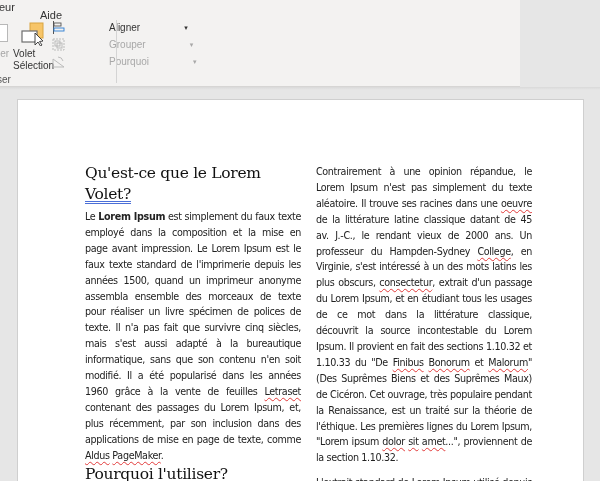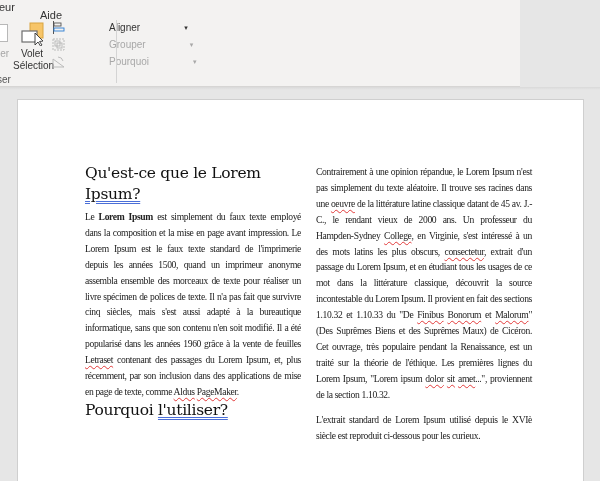--- a/index.html
+++ b/index.html
@@ -34,21 +34,21 @@
   .group-label {
     position: absolute; left: -3px; top: 74px; font-size: 10px; color: #555;
   }
 
   .volet-btn {
     position: absolute; left: 13px; top: 20px; width: 38px; height: 52px;
     cursor: pointer;
   }
   .volet-icon { position: absolute; left: 8px; top: 2px; width: 26px; height: 24px; }
   .volet-label {
-    position: absolute; left: 0; top: 28px; width: 38px; text-align: center;
+    position: absolute; left: 0; top: 28px; width: 38px; text-align: left;
     font-size: 10px; line-height: 12px; color: #333;
   }
 
   .small-btn {
     position: absolute; left: 52px; height: 15px; display: flex; align-items: center;
     font-size: 10px; cursor: pointer; gap: 42px;
   }
   .small-btn .ico { width: 13px; height: 13px; margin-right: 2px; }
   .small-btn .caret { font-size: 7px; margin-left: 2px; }
   .aligner { top: 20px; color: #333; }
@@ -71,21 +71,21 @@
   }
   .col-left { left: 67px; }
   .col-right { left: 298px; top: 64px; }
   .h1 {
     font-family: "DejaVu Serif", serif; font-size: 15.5px; line-height: 21px;
     color: #111; letter-spacing: -0.3px; text-align: left;
     margin: 0 0 4px 0; font-weight: normal;
   }
   .h1.first { margin-top: 1px; }
   .h1.second { margin-top: 0px; }
-  p { margin: 0; font-family: Liberation Serif, serif; }
+  p { margin: 0; }
   p + p { margin-top: 9px; }
   .sq-red { text-decoration: underline wavy #e23a3a; text-decoration-thickness: 1px; text-underline-offset: 2px; }
   .sq-blue { text-decoration: underline double #4b6fd8; text-decoration-thickness: 1px; text-underline-offset: 2px; }
   b { font-weight: bold; }
 </style>
 </head>
 <body>
 
 <div class="ribbon">
   <span class="menu-tab tab-left">eur</span>
@@ -133,21 +133,21 @@
     <span>Pourquoi</span>
     <span class="caret">▾</span>
   </div>
 
   <div class="ribbon-sep"></div>
 </div>
 <div class="ribbon-shadow"></div>
 
 <div class="page">
   <div class="col col-left">
-    <h1 class="h1 first"><span>Qu'est-ce que le Lorem</span><br><span class="sq-blue">Ipsum?</span></h1>
+    <h1 class="h1 first"><span>Qu'est-ce que le Lorem</span><br><span class="sq-blue">Volet?</span></h1>
     <p><span>Le </span><b>Lorem Ipsum</b><span> est simplement du faux texte employé dans la composition et la mise en page avant impression. Le Lorem Ipsum est le faux texte standard de l'imprimerie depuis les années 1500, quand un imprimeur anonyme assembla ensemble des morceaux de texte pour réaliser un livre spécimen de polices de texte. Il n'a pas fait que survivre cinq siècles, mais s'est aussi adapté à la bureautique informatique, sans que son contenu n'en soit modifié. Il a été popularisé dans les années 1960 grâce à la vente de feuilles </span><span class="sq-red">Letraset</span><span> contenant des passages du Lorem Ipsum, et, plus récemment, par son inclusion dans des applications de mise en page de texte, comme </span><span class="sq-red">Aldus</span><span> </span><span class="sq-red">PageMaker</span><span>.</span></p>
     <h1 class="h1 second"><span>Pourquoi </span><span class="sq-blue">l'utiliser?</span></h1>
   </div>
 
   <div class="col col-right">
     <p><span>Contrairement à une opinion répandue, le Lorem Ipsum n'est pas simplement du texte aléatoire. Il trouve ses racines dans une </span><span class="sq-red">oeuvre</span><span> de la littérature latine classique datant de 45 av. J.-C., le rendant vieux de 2000 ans. Un professeur du Hampden-Sydney </span><span class="sq-red">College</span><span>, en Virginie, s'est intéressé à un des mots latins les plus obscurs, </span><span class="sq-red">consectetur</span><span>, extrait d'un passage du Lorem Ipsum, et en étudiant tous les usages de ce mot dans la littérature classique, découvrit la source incontestable du Lorem Ipsum. Il provient en fait des sections 1.10.32 et 1.10.33 du "De </span><span class="sq-red">Finibus</span><span> </span><span class="sq-red">Bonorum</span><span> et </span><span class="sq-red">Malorum</span><span>" (Des Suprêmes Biens et des Suprêmes Maux) de Cicéron. Cet ouvrage, très populaire pendant la Renaissance, est un traité sur la théorie de l'éthique. Les premières lignes du Lorem Ipsum, "Lorem ipsum </span><span class="sq-red">dolor</span><span> </span><span class="sq-red">sit</span><span> </span><span class="sq-red">amet</span><span>...", proviennent de la section 1.10.32.</span></p>
     <p>L'extrait standard de Lorem Ipsum utilisé depuis le XVIè siècle est reproduit ci-dessous pour les curieux.</p>
   </div>
 </div>
 

